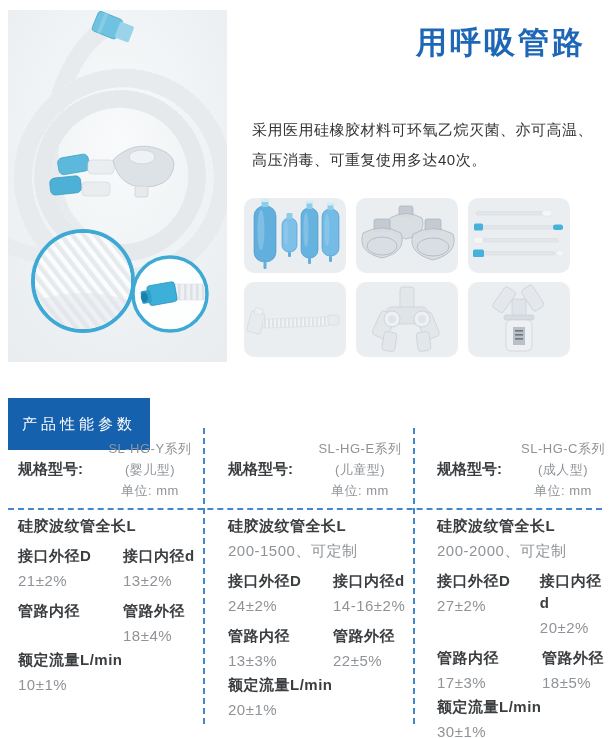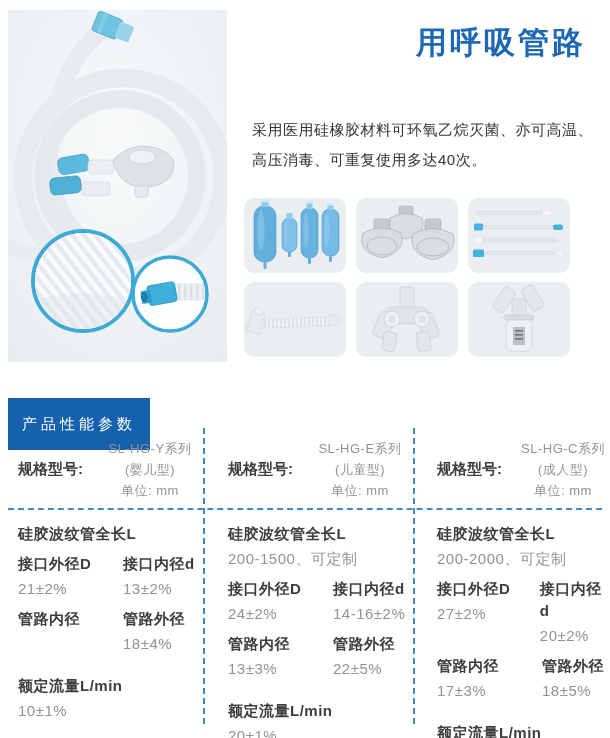--- a/index.html
+++ b/index.html
@@ -41,27 +41,27 @@
   .col{position:absolute;top:0;}
   .col.c1{left:8px;width:195px;padding-left:10px;box-sizing:border-box;}
   .col.c2{left:203px;width:210px;padding-left:25px;box-sizing:border-box;}
   .col.c3{left:413px;width:197px;padding-left:24px;box-sizing:border-box;}
 
   .spec-head{height:82px;display:flex;align-items:center;}
   .spec-label{font-size:15px;font-weight:bold;color:#3b3e40;white-space:nowrap;}
   .spec-sub{display:flex;flex-direction:column;align-items:center;text-align:right;
             margin-left:14px;flex:1;color:#8f9397;font-size:13px;line-height:21px;letter-spacing:0.5px;}
 
-  .sec{margin-top:13px;}
+  .sec{margin-top:5px;}
   .lbl{font-size:15px;font-weight:bold;color:#3b3e40;line-height:22px;letter-spacing:0.5px;}
   .val{font-size:15px;color:#8f9397;line-height:22px;margin-top:3px;letter-spacing:0.5px;}
   .pair{display:flex;margin-top:8px;}
   .pair .cell{width:105px;}
   .pair .cell:last-child{width:auto;}
-  .flow{margin-top:20px;}
+  .flow{margin-top:2px;}
 </style>
 </head>
 <body>
 
 <div class="page">
 
   <div class="hero">
     <svg width="219" height="352" viewBox="0 0 219 352" xmlns="http://www.w3.org/2000/svg">
       <defs>
         <radialGradient id="heroBg" cx="50%" cy="38%" r="80%">

